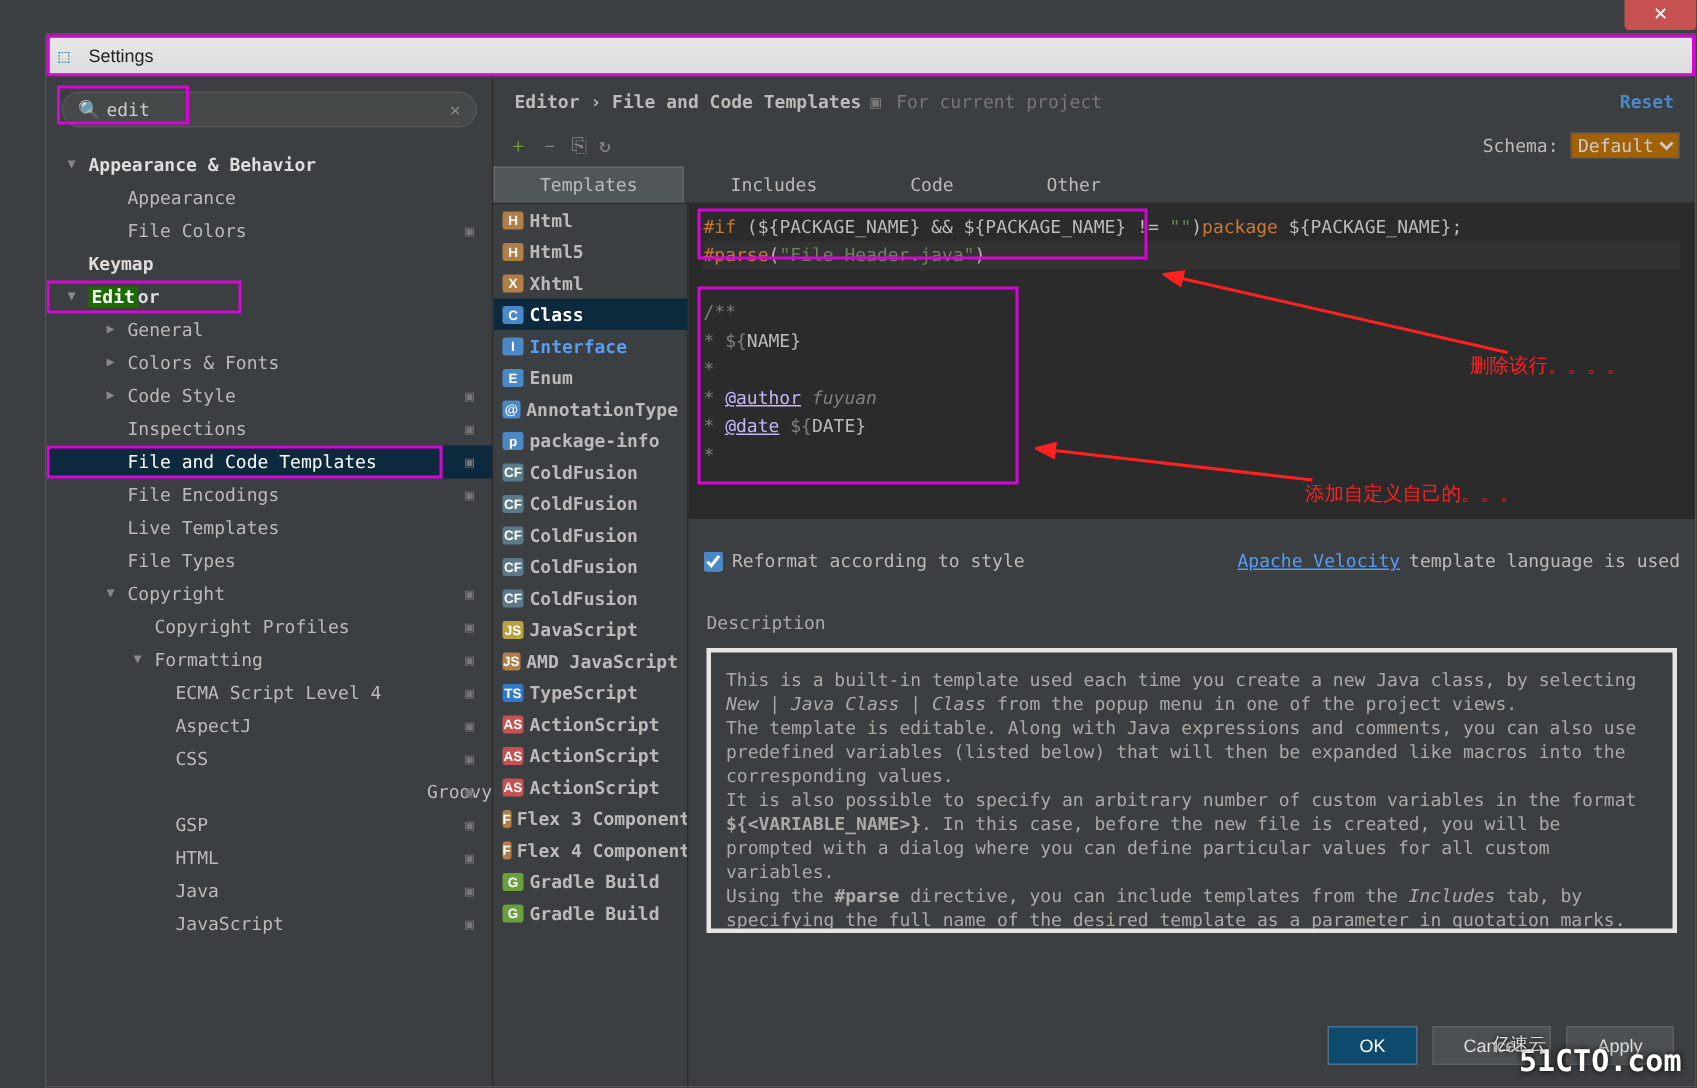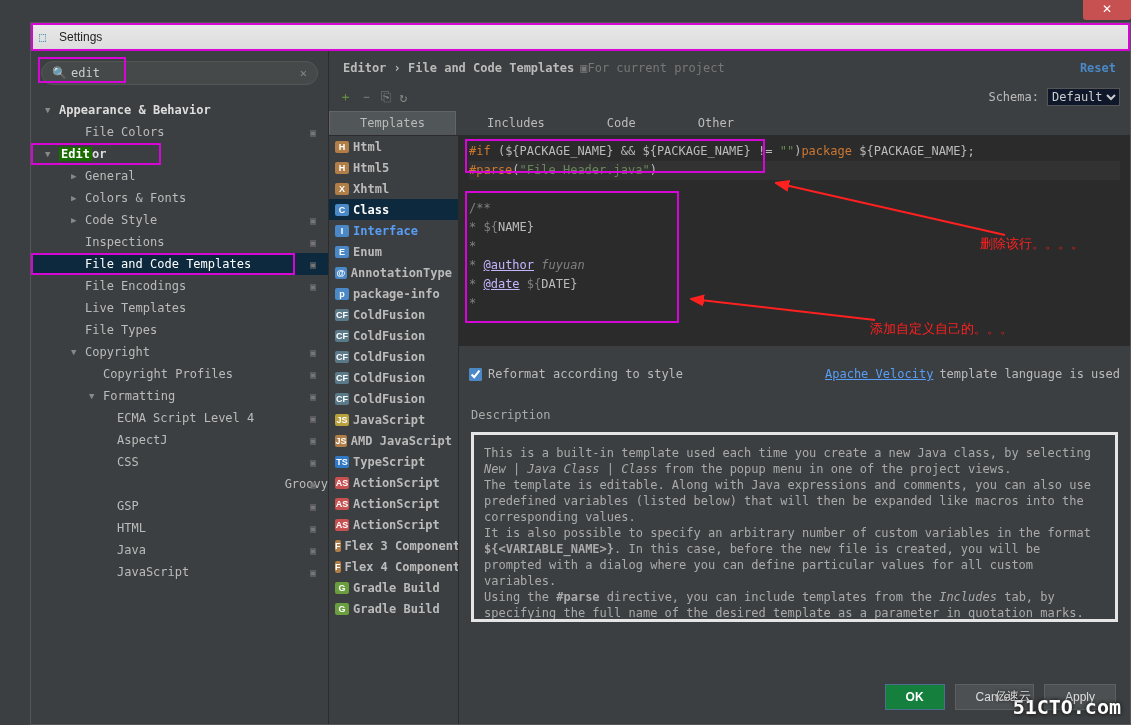--- a/index.html
+++ b/index.html
@@ -22,27 +22,27 @@
 .ti.l2{padding-left:58px}
 .ti.l3{padding-left:72px}
 .ti .tw{width:10px;color:#888;font-size:9px;margin-right:4px}
 .ti .hl{background:#1a6b00;color:#fff;padding:0 2px}
 .ti.bold{font-weight:bold;color:#ddd}
 .ti .cp{position:absolute;right:12px;color:#777;font-size:10px}
 .ti.sel{background:#0d293e;color:#fff}
 .hlbox{position:absolute;border:2px solid #d606d6;pointer-events:none}
 .right{flex:1;display:flex;flex-direction:column;background:#3c3f41;position:relative}
 .crumb{height:34px;display:flex;align-items:center;padding:0 14px;color:#bbb;font-weight:bold}
-.crumb .sub{color:#777;font-weight:normal;}
+.crumb .sub{color:#777;font-weight:normal;margin-left:10px}
 .crumb .rst{margin-left:auto;color:#4a88c7}
 .tbar{height:24px;display:flex;align-items:center;padding:0 10px;gap:8px}
 .tbar .ic{color:#888;cursor:pointer;font-size:13px}
 .tbar .ic.add{color:#6a9e3f}
 .tbar .schema{margin-left:auto;color:#bbb}
-.tbar select{background:#0f172a;color:#ccc;border:1px solid #555}
+.tbar select{background:#a16207;color:#ccc;border:1px solid #555}
 .tabs{display:flex;border-bottom:1px solid #2b2b2b;margin-top:2px}
 .tab{padding:4px 30px;color:#bbb;cursor:pointer;border:1px solid transparent}
 .tab.act{background:#515658;border-color:#646464;border-bottom-color:#515658}
 .mid{flex:1;display:flex;min-height:0}
 .tpllist{width:130px;border-right:1px solid #2b2b2b;background:#3c3f41;overflow:hidden}
 .tpl{height:21px;display:flex;align-items:center;padding:0 6px;font-weight:bold;color:#bbb;cursor:pointer;gap:4px;white-space:nowrap;overflow:hidden}
 .tpl.sel{background:#0d293e;color:#fff}
 .tpl .ti-ico{width:14px;height:12px;display:inline-flex;align-items:center;justify-content:center;font-size:9px;font-family:sans-serif;border-radius:2px}
 .editor{flex:1;display:flex;flex-direction:column}
 .code{background:#2b2b2b;padding:6px 10px;line-height:19px;font-family:Consolas,monospace;position:relative;min-height:210px}
@@ -54,21 +54,21 @@
 .lnhl{background:#323232}
 .optline{padding:21px 10px;display:flex;align-items:center;gap:6px;color:#bbb}
 .optline input[type=checkbox]{accent-color:#4a88c7}
 .lnk{color:#589df6;text-decoration:underline}
 .desc{padding:6px 12px;color:#aaa}
 .descbox{border:3px solid #e5e5e5;margin:4px 12px;padding:10px;color:#aaa;font-family:Tahoma,sans-serif;font-size:11px;line-height:16px;overflow:hidden;max-height:190px}
 .descbox i{font-style:italic}
 .descbox b{font-weight:bold}
 .btnbar{position:absolute;right:14px;bottom:14px;display:flex;gap:10px}
 .btn{padding:5px 20px;background:#4c5052;border:1px solid #5e6060;color:#ddd;cursor:pointer;font-family:Tahoma,sans-serif}
-.btn.pri{background:#15803d;border-color:#4c708c;color:#fff;font-weight:bold}
+.btn.pri{background:#0c4a6e;border-color:#4c708c;color:#fff;font-weight:normal}
 .annot{position:absolute;color:#ff2020;font-family:SimSun,sans-serif;font-size:13px;pointer-events:none}
 svg.arrow{position:absolute;pointer-events:none}
 .wm{position:absolute;right:10px;bottom:6px;color:#fff;font-family:Arial;text-shadow:0 0 4px #000}
 .wm .big{font-size:20px;font-weight:bold}
 .wm2{position:absolute;right:100px;bottom:20px;color:#ddd;font-family:SimSun;font-size:12px;text-shadow:0 0 3px #000}
 </style>
 </head>
 <body>
 
 <div class="closebar">✕</div>
@@ -85,22 +85,30 @@
     <span class="clr">✕</span>
    </div>
    <div class="searchhl"></div>
    <div class="tree" id="tree">
           <div class="ti l0 bold" style="position: relative;">
             <span class="tw">▼</span>
             <span>Appearance &amp; Behavior</span>
           </div>
           <div class="ti l1" style="position: relative;">
             <span class="tw"></span>
+            <span>Appearance</span>
+          </div>
+          <div class="ti l1" style="position: relative;">
+            <span class="tw"></span>
             <span>File Colors</span>
             <span class="cp">▣</span>
+          </div>
+          <div class="ti l0 bold" style="position: relative;">
+            <span class="tw"></span>
+            <span>Keymap</span>
           </div>
           <div class="ti l0 bold" style="position: relative;">
             <span class="tw">▼</span>
             <span><span class="hl">Edit</span>or</span>
             <div class="hlbox" style="left: 0px; top: 0px; width: 130px; height: 22px;"></div>
           </div>
           <div class="ti l1" style="position: relative;">
             <span class="tw">▶</span>
             <span>General</span>
           </div>

